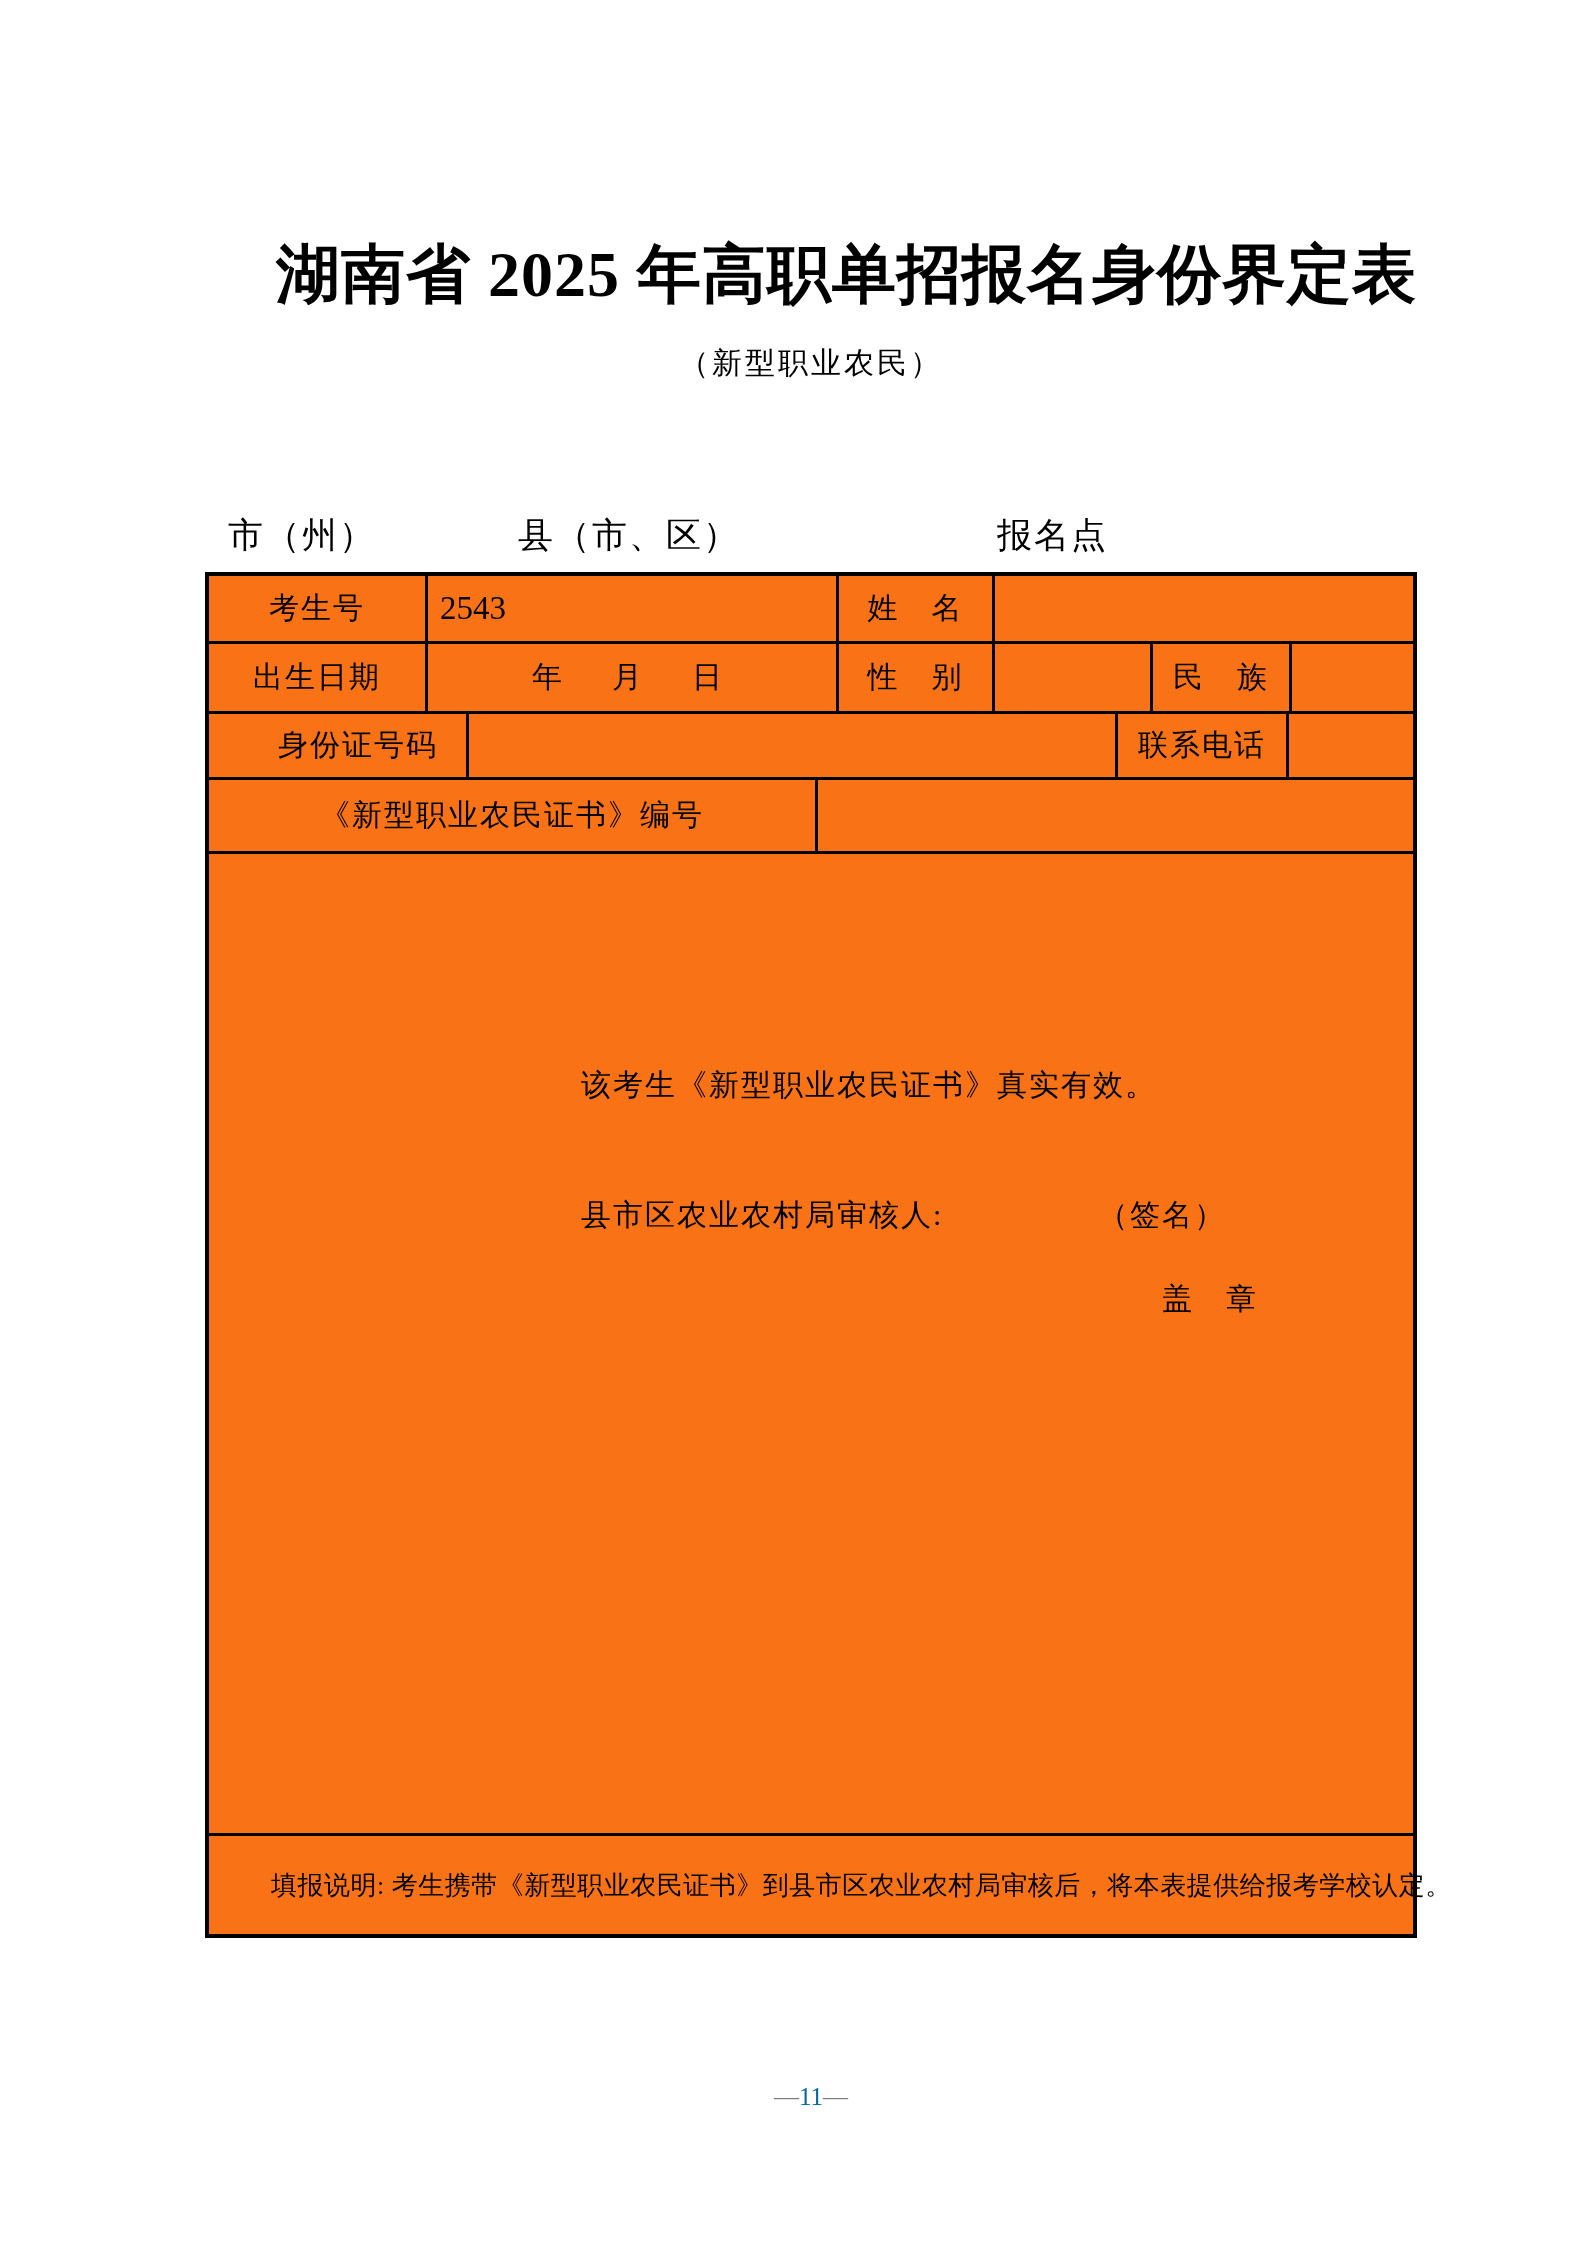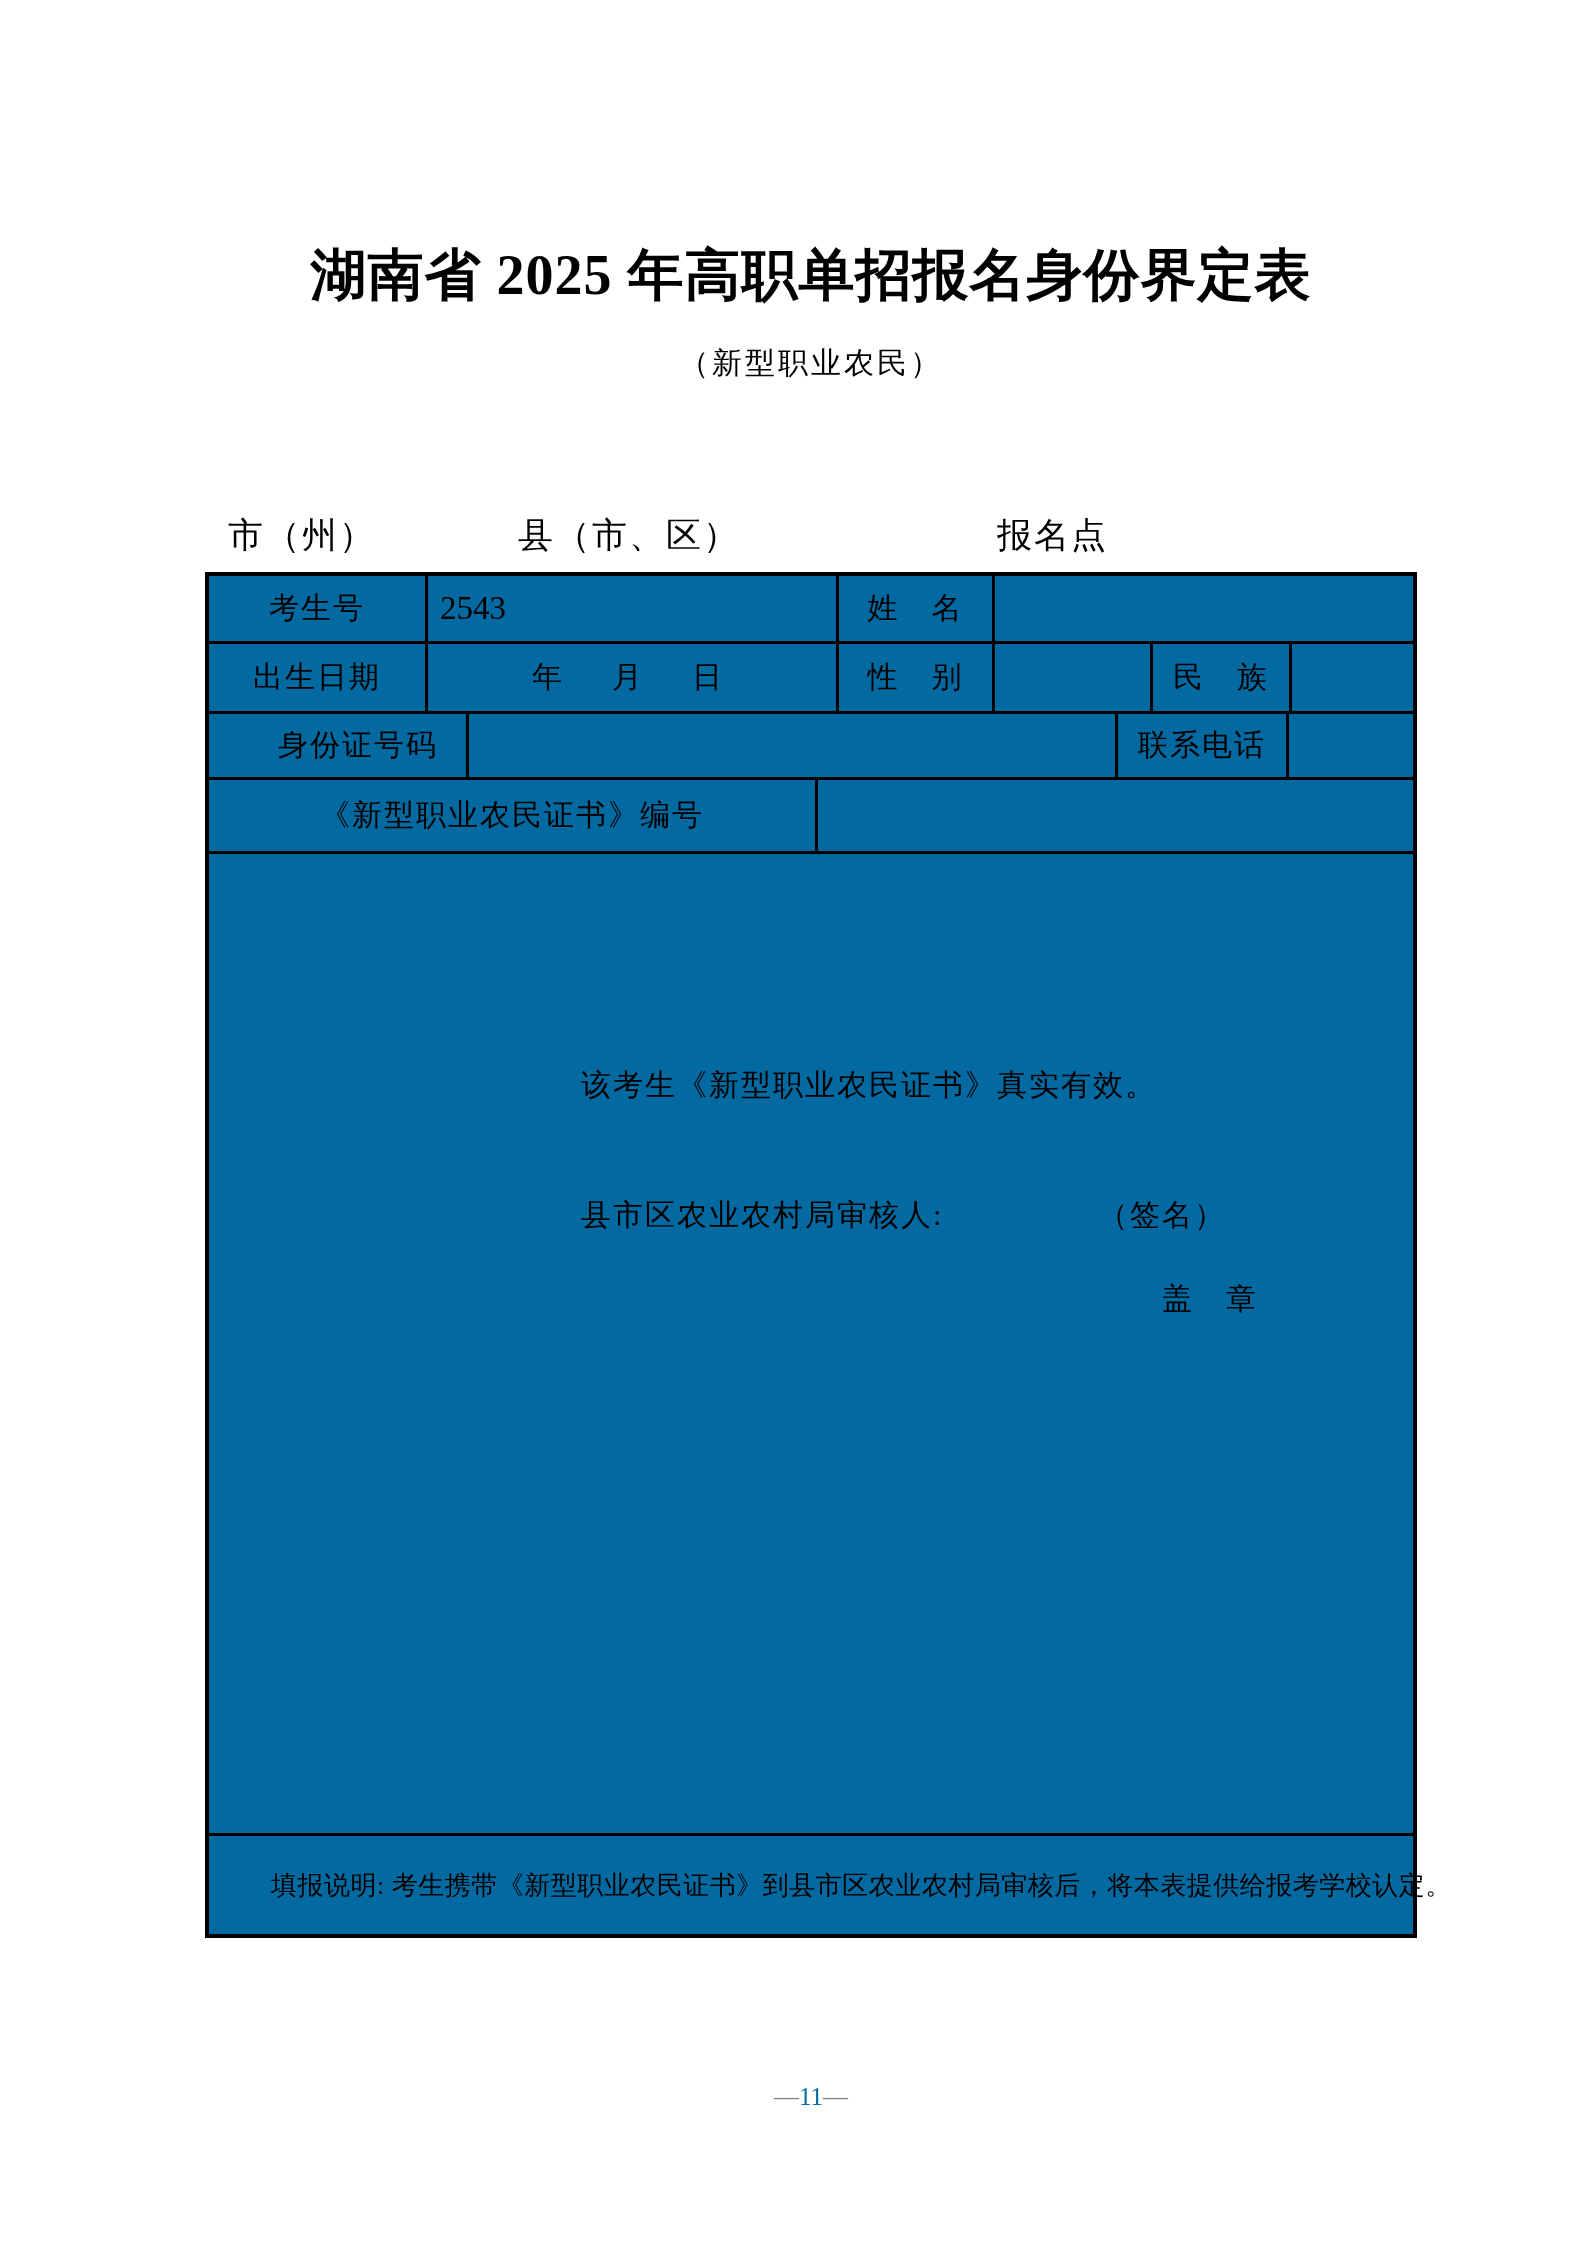--- a/index.html
+++ b/index.html
@@ -8,40 +8,40 @@
     width: 1588px; height: 2245px;
     position: relative;
     font-family: "Liberation Serif", "DejaVu Serif", serif;
     color: #000;
     overflow: hidden;
   }
   .page { position: absolute; left: 0; top: 0; width: 1588px; height: 2245px; background: #fff; }
 
   .doc-title {
     position: absolute; left: 205px; top: 240px; width: 1212px;
-    text-align: center; font-size: 56px; font-weight: bold;
+    text-align: right; font-size: 64px; font-weight: bold;
     letter-spacing: 1px; line-height: 70px; white-space: nowrap;
   }
   .doc-subtitle {
     position: absolute; left: 205px; top: 342px; width: 1212px;
     text-align: center; font-size: 30px; letter-spacing: 3px; line-height: 42px;
   }
 
   .loc-line { position: absolute; left: 0; top: 512px; width: 1588px; height: 42px; font-size: 35px; }
   .loc-line span { position: absolute; top: 0; letter-spacing: 2px; white-space: nowrap; }
   .loc-city   { left: 228px; }
   .loc-county { left: 518px; }
   .loc-site   { left: 997px; }
 
   .form-table {
     position: absolute; left: 205px; top: 572px;
     width: 1212px; height: 1366px;
     border: 4px solid #000;
     display: flex; flex-direction: column;
-    background: #0369a1;
+    background: #f97316;
   }
   .trow { display: flex; flex-direction: row; border-bottom: 3px solid #000; flex: 0 0 auto; }
   .trow:last-child { border-bottom: none; }
   .cell {
     border-right: 3px solid #000;
     display: flex; align-items: center; justify-content: center;
     font-size: 30px; letter-spacing: 2px;
     overflow: hidden; white-space: nowrap;
   }
   .cell:last-child { border-right: none; }

